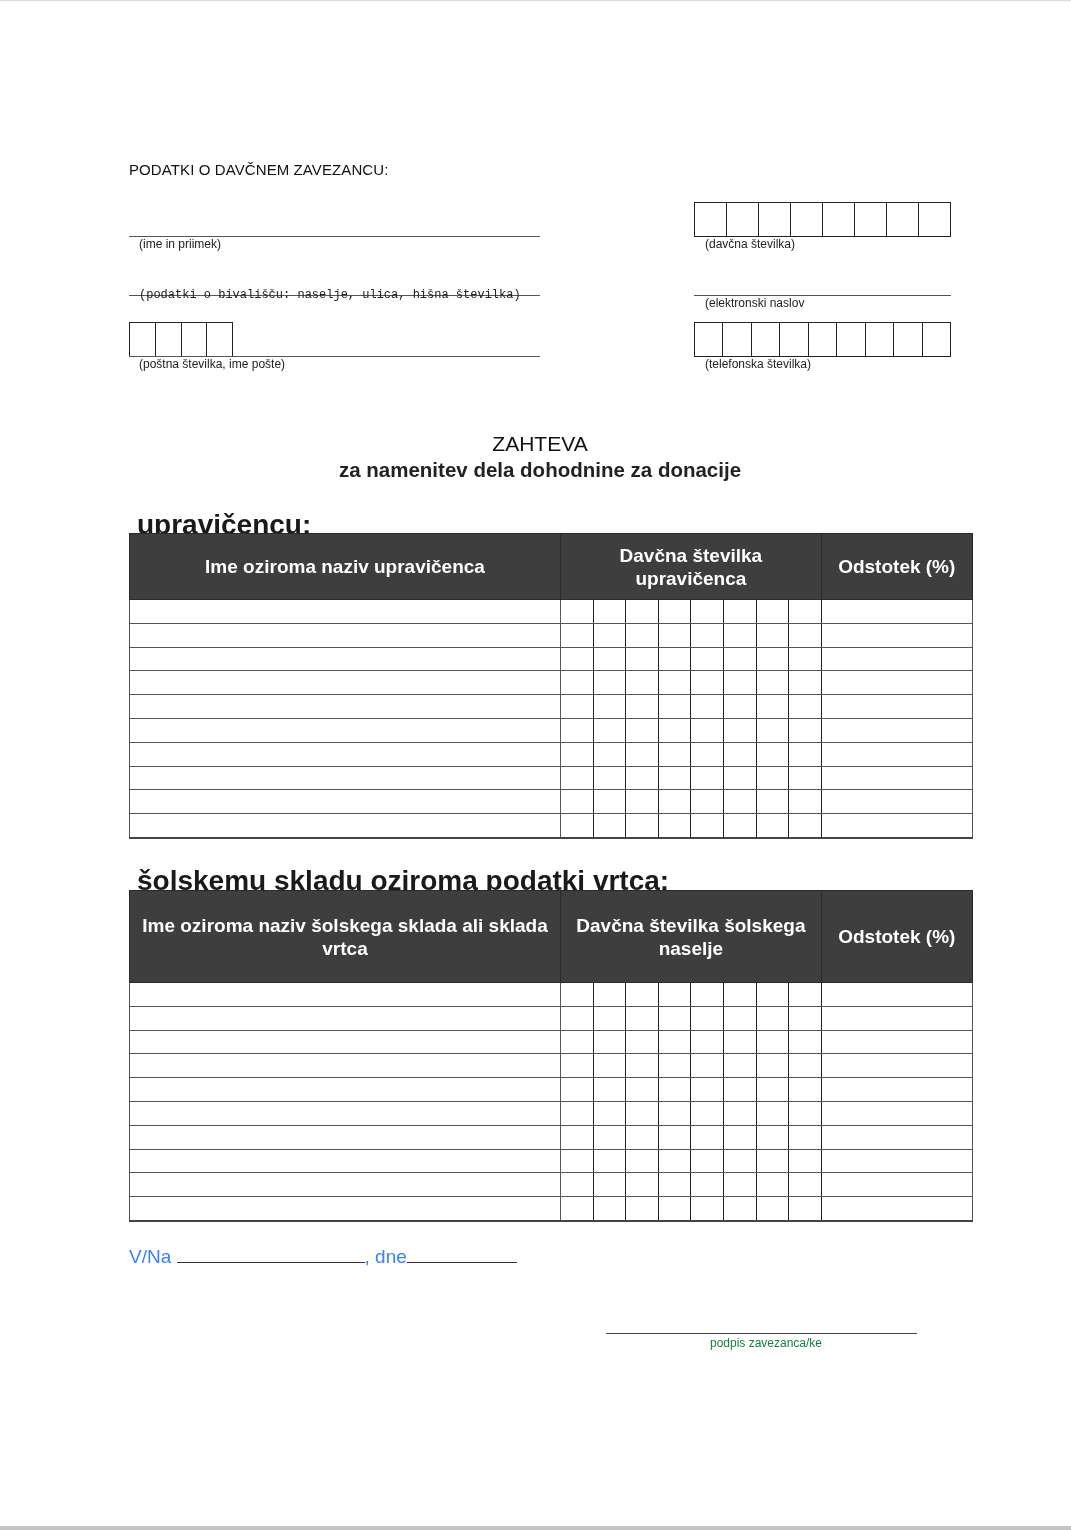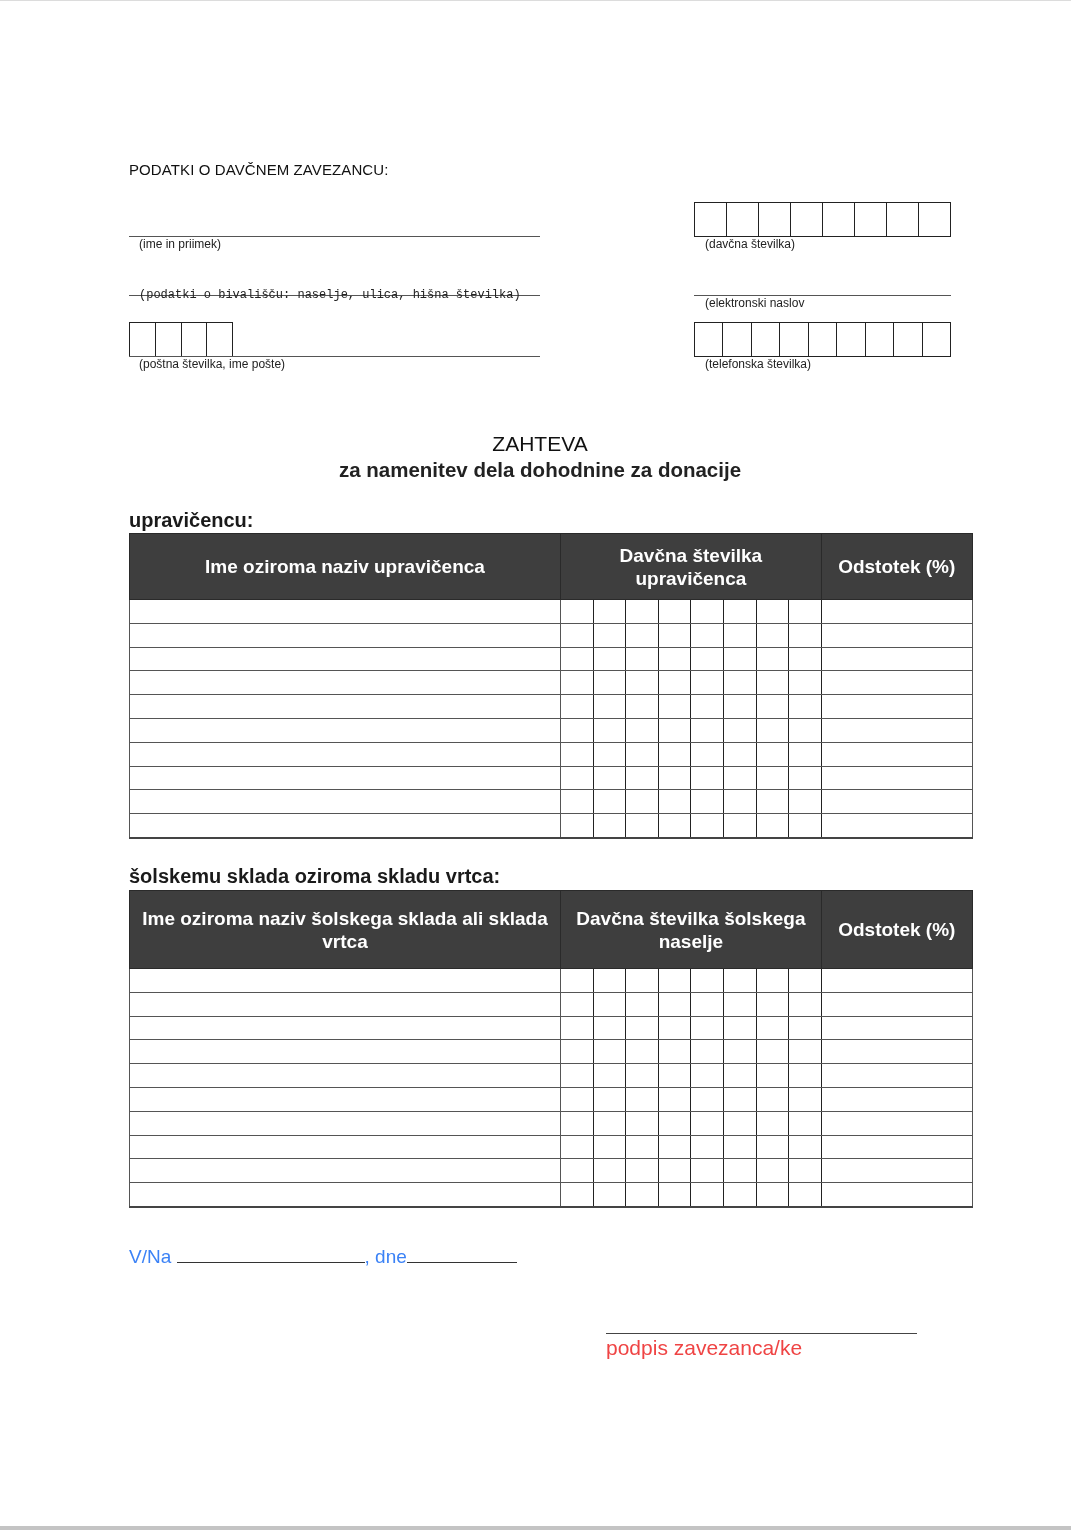--- a/index.html
+++ b/index.html
@@ -26,21 +26,21 @@
     .title-main {
       position: absolute; left: 0; width: 1080px; top: 432px; text-align: center;
       font-size: 21px; font-weight: normal; color: #111;
     }
     .title-sub {
       position: absolute; left: 0; width: 1080px; top: 458px; text-align: center;
       font-size: 20.5px; font-weight: bold; color: #222;
     }
 
     .table-label {
-      position: absolute; left: 129px; font-size: 20px; font-weight: bold; color: #1a1a1a;
+      position: absolute; left: 137px; font-size: 28px; font-weight: bold; color: #1a1a1a;
     }
 
     table.form-table {
       position: absolute; left: 129px; width: 843px;
       border-collapse: collapse; table-layout: fixed;
     }
     table.form-table th {
       background: #3e3e3e; color: #ffffff; font-weight: bold;
       font-size: 19px; line-height: 23px; text-align: center; vertical-align: middle;
       border: 1.5px solid #2a2a2a; padding: 0 6px;
@@ -48,21 +48,21 @@
     table.form-table td {
       height: 22.8px; padding: 0; border: 1.5px solid #555;
     }
     table.form-table td.digit { border-left: 1.5px solid #222; border-right: 1.5px solid #222; }
     table.form-table tr.body-row:last-child td { border-bottom: 2px solid #444; }
 
     .place-line { position: absolute; left: 129px; top: 1246px; font-size: 19px; color: #3b82f6; }
     .place-line .blank { display: inline-block; border-bottom: 1px solid #333; height: 16px; vertical-align: baseline; }
 
     .sig-line { position: absolute; left: 606px; top: 1333px; width: 311px; height: 1px; background: #444; }
-    .sig-caption { position: absolute; left: 606px; width: 320px; top: 1336px; font-size: 21px; color: #ef4444; }
+    .sig-caption { position: absolute; left: 606px; width: 320px; top: 1336px; text-align: center; font-size: 12px; color: #15803d; }
   </style>
 </head>
 <body>
 
 <div class="top-rule"></div>
 
 <div class="section-heading">PODATKI O DAVČNEM ZAVEZANCU:</div>
 
 <div class="field-line" style="left:129px; top:236px; width:411px;"></div>
 <div class="field-caption" style="left:139px; top:237px;">(ime in priimek)</div>
@@ -241,29 +241,29 @@
         <td class="digit"></td>
         <td class="digit"></td>
         <td class="digit"></td>
         <td class="digit"></td>
         <td class="digit"></td>
         <td></td>
       </tr>
     </tbody>
 </table>
 
-<div class="table-label" style="top:865px;">šolskemu sklada oziroma skladu vrtca:</div>
+<div class="table-label" style="top:865px;">šolskemu skladu oziroma podatki vrtca:</div>
 <table class="form-table" style="top:890px;">
   <colgroup>
     <col style="width:431px">
       <col span="8" style="width:32.6px">
       <col style="width:151px">
   </colgroup>
   <thead>
-    <tr style="height:78px;">
+    <tr style="height:92px;">
       <th>Ime oziroma naziv šolskega sklada ali sklada vrtca</th>
       <th colspan="8">Davčna številka šolskega naselje</th>
       <th>Odstotek (%)</th>
     </tr>
   </thead>
   <tbody>
       <tr class="body-row">
         <td></td>
         <td class="digit"></td>
         <td class="digit"></td>

